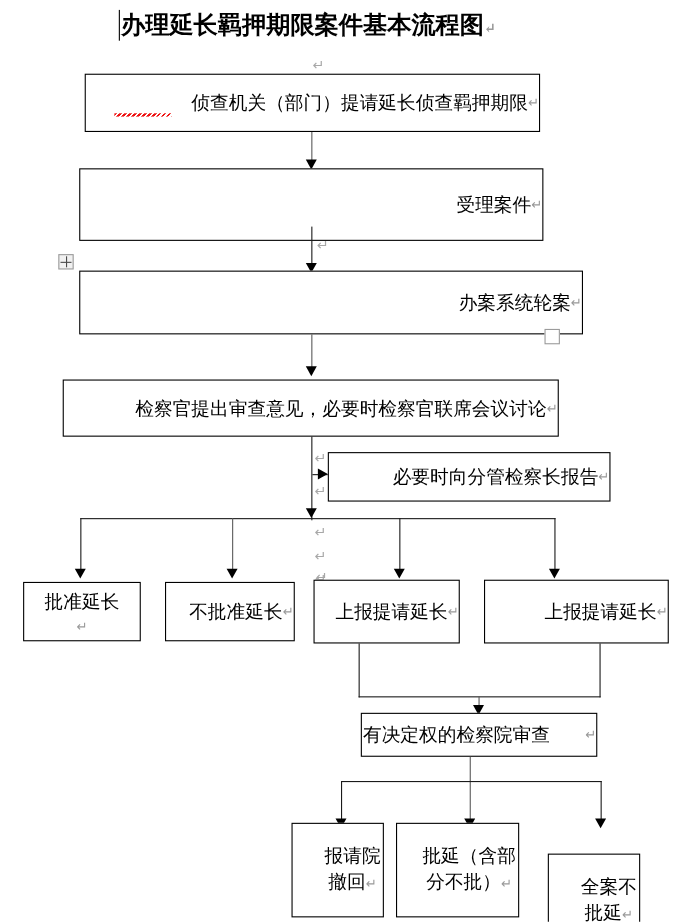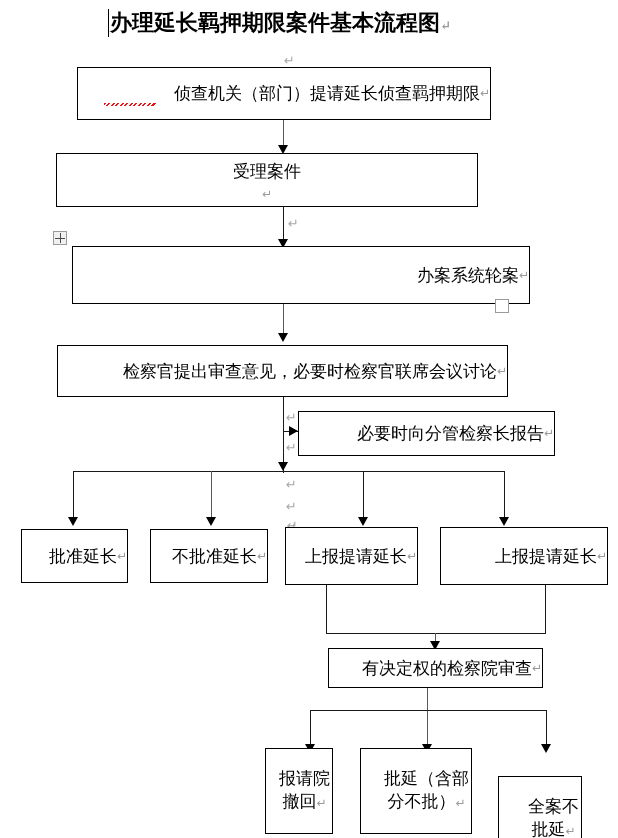--- a/index.html
+++ b/index.html
@@ -82,21 +82,21 @@
 
   <div class="box" style="left:77px;top:67px;width:414px;height:53px;">
     <span>侦查机关（部门）提请延长侦查羁押期限</span>
       <span class="pil">↵</span>
   </div>
   <div class="squiggle" style="left:104px;top:103px;width:52px;"></div>
 
   <div class="vline grey" style="left:283px;top:120px;height:30px;"></div>
   <div class="arrowdown" style="left:278px;top:145px;"></div>
 
-  <div class="box" style="left:56px;top:153px;width:422px;height:54px;flex-direction:column;">
+  <div class="box" style="left:72px;top:153px;width:422px;height:66px;">
     <span>受理案件</span>
       <span class="pil">↵</span>
   </div>
 
   <div class="vline" style="left:283px;top:206px;height:38px;"></div>
   <div class="arrowdown" style="left:278px;top:239px;"></div>
   <div class="pilcrow" style="left:288px;top:217px;">↵</div>
 
   <div class="movehandle" style="left:53px;top:231px;"></div>
 
@@ -136,21 +136,21 @@
   <div class="arrowdown" style="left:68px;top:517px;"></div>
   <div class="arrowdown" style="left:206px;top:517px;"></div>
   <div class="arrowdown" style="left:358px;top:517px;"></div>
   <div class="arrowdown" style="left:499px;top:517px;"></div>
 
   <div class="pilcrow" style="left:286px;top:478px;">↵</div>
   <div class="pilcrow" style="left:286px;top:500px;">↵</div>
   <div class="pilcrow" style="left:286px;top:521px;">↵</div>
   <div class="pilcrow" style="left:287px;top:519px;">↵</div>
 
-  <div class="box" style="left:21px;top:529px;width:107px;height:54px;">
+  <div class="box" style="left:21px;top:529px;width:107px;height:54px;flex-direction:column;">
     <span>批准延长</span>
       <span class="pil">↵</span>
   </div>
 
   <div class="box" style="left:150px;top:529px;width:118px;height:54px;">
     <span>不批准延长</span>
       <span class="pil">↵</span>
   </div>
 
   <div class="box" style="left:285px;top:527px;width:133px;height:58px;">
@@ -162,34 +162,34 @@
     <span>上报提请延长</span>
       <span class="pil">↵</span>
   </div>
 
   <div class="vline" style="left:326px;top:585px;height:49px;"></div>
   <div class="vline" style="left:545px;top:585px;height:49px;"></div>
   <div class="hline" style="left:326px;top:633px;width:220px;"></div>
   <div class="vline grey" style="left:435px;top:633px;height:20px;"></div>
   <div class="arrowdown" style="left:430px;top:641px;"></div>
 
-  <div class="box" style="left:328px;top:648px;width:215px;height:40px;">
+  <div class="box" style="left:328px;top:648px;width:215px;height:40px;gap:32px;">
     <span>有决定权的检察院审查</span>
       <span class="pil">↵</span>
   </div>
 
   <div class="vline grey" style="left:427px;top:688px;height:62px;"></div>
   <div class="hline" style="left:310px;top:710px;width:237px;"></div>
   <div class="vline" style="left:310px;top:710px;height:40px;"></div>
   <div class="vline" style="left:546px;top:710px;height:40px;"></div>
   <div class="arrowdown" style="left:305px;top:744px;"></div>
   <div class="arrowdown" style="left:422px;top:744px;"></div>
   <div class="arrowdown" style="left:541px;top:744px;"></div>
 
-  <div class="box wrap" style="left:265px;top:748px;width:68px;height:86px;padding:4px 2px;">
+  <div class="box wrap" style="left:265px;top:748px;width:84px;height:86px;padding:4px 2px;">
     <span style="display:block;">
       <span class="txt">报请院</span>
       <span class="txt"><span>撤回</span><span class="pil">↵</span></span>
     </span>
   </div>
 
   <div class="box wrap" style="left:360px;top:748px;width:112px;height:86px;padding:4px 2px;">
     <span style="display:block;">
       <span class="txt">批延（含部</span>
       <span class="txt"><span>分不批）</span><span class="pil">↵</span></span>

